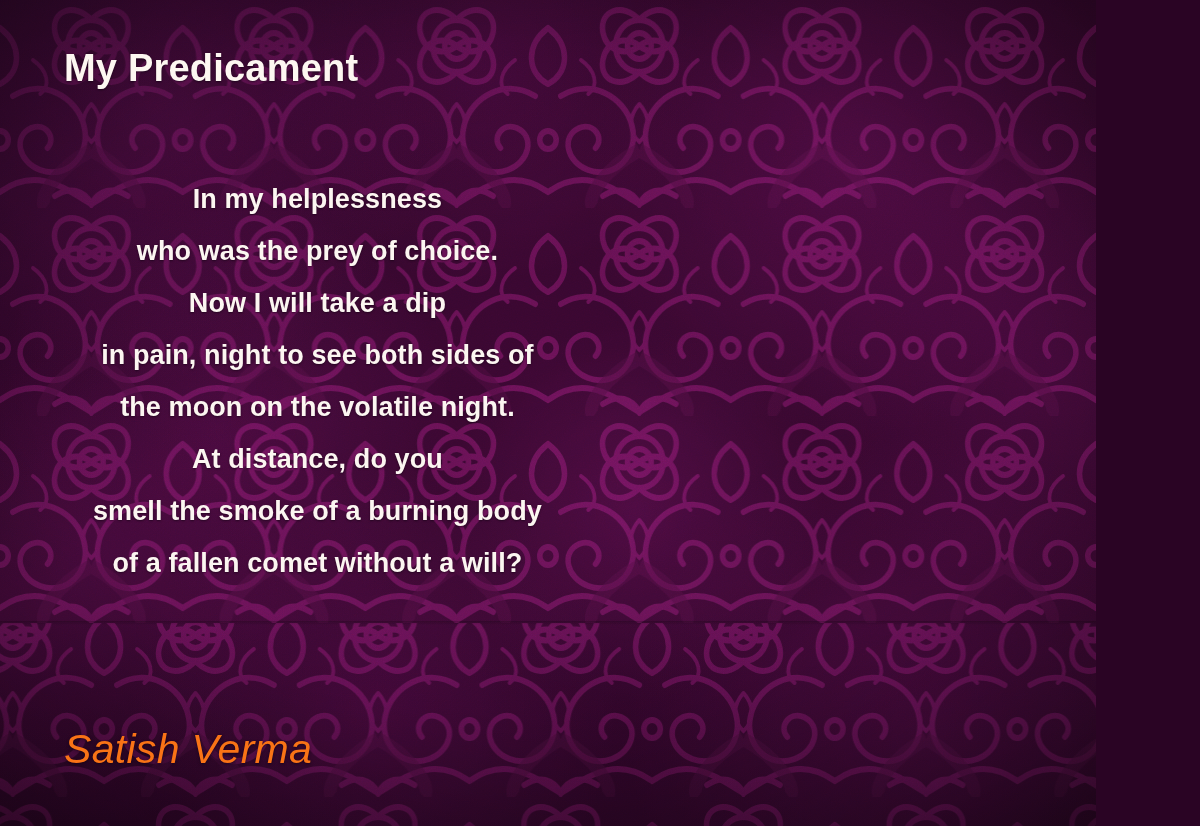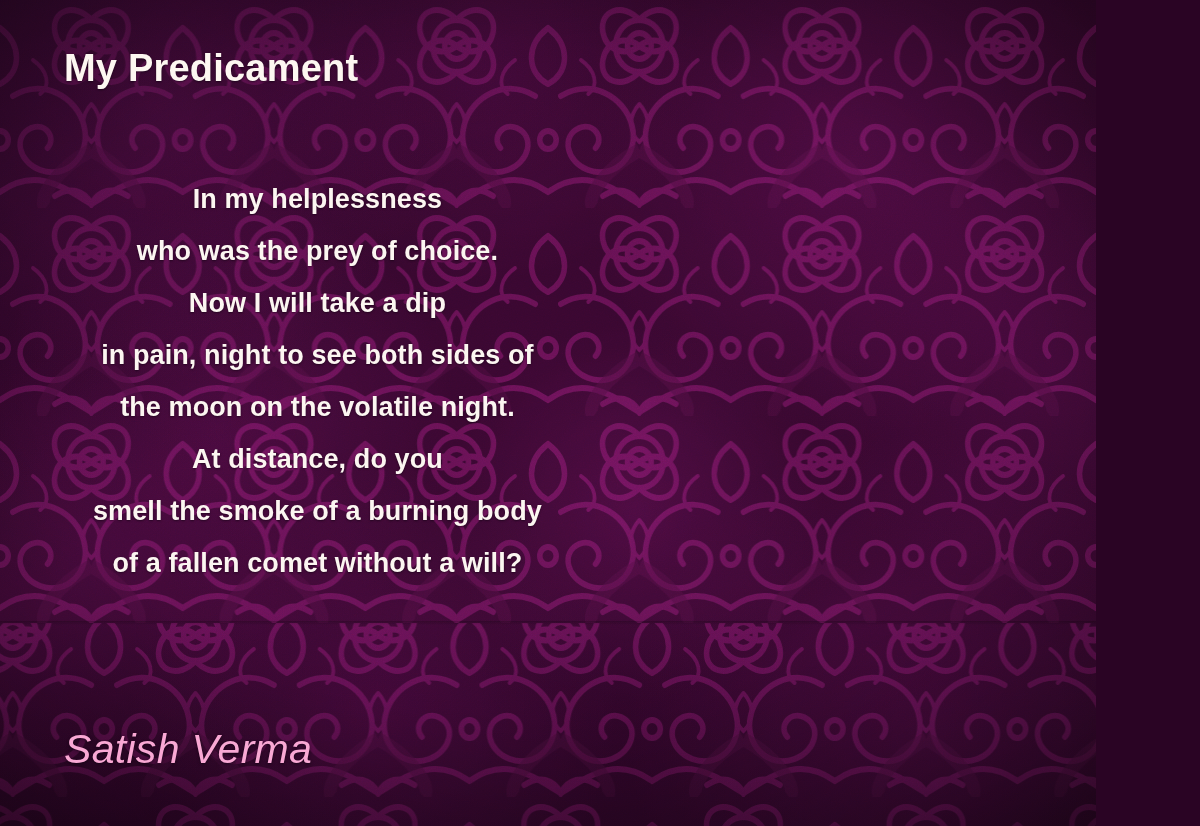--- a/index.html
+++ b/index.html
@@ -125,21 +125,21 @@
   }
   #poet-name {
     position: absolute;
     left: 64px;
     top: 728px;
     margin: 0;
     font-size: 41px;
     font-style: italic;
     font-weight: normal;
     line-height: 1.05;
-    color: #f9a8d4;
+    color: #f97316;
     letter-spacing: .3px;
     white-space: nowrap;
     text-shadow: 0 1px 3px rgba(10,0,12,.55);
   }
 </style>
 </head>
 <body>
 
 <div id="poem-card">
 

